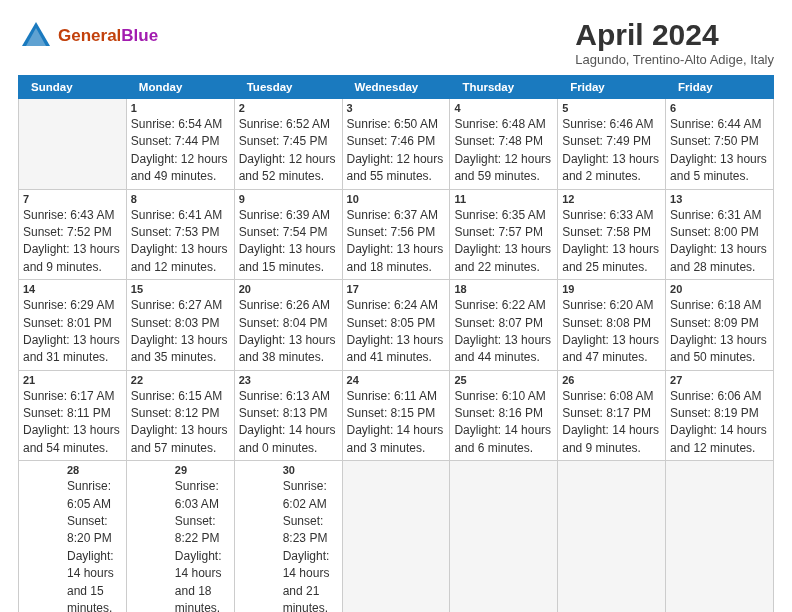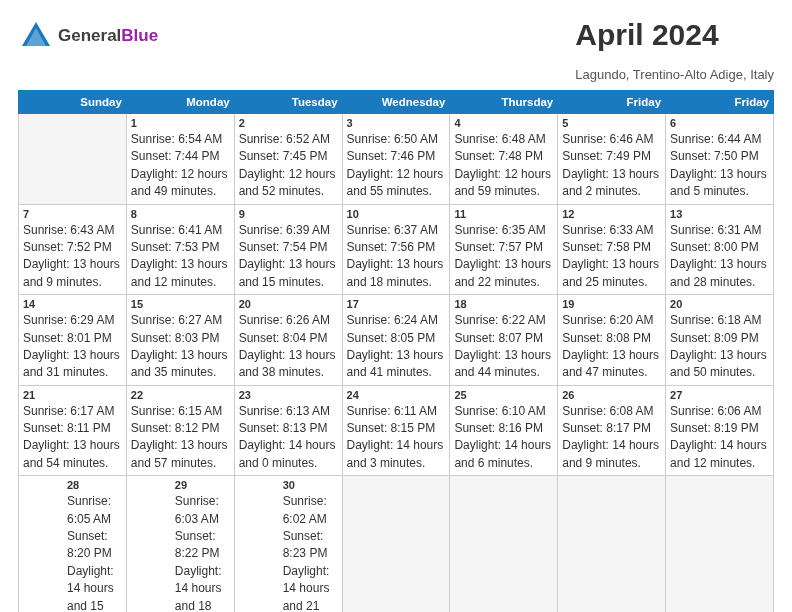--- a/index.html
+++ b/index.html
@@ -31,35 +31,35 @@
     .title-block {
     }
     .month-title {
       font-size: 30px;
       font-weight: bold;
       color: #333;
     }
     .location {
       font-size: 13px;
       color: #555;
-      margin-top: 15px;
+      margin-top: 0;
     }
     .calendar {
       flex: 1;
       border-collapse: collapse;
       width: 100%;
       table-layout: fixed;
     }
     .calendar thead tr th {
       background: #1a7abf;
       color: #fff;
       font-size: 11.5px;
       font-weight: bold;
-      padding: 5px 4px;
-      text-align: right;
+      padding: 5px 12px;
+      text-align: left;
       border: 1px solid #1a7abf;
     }
     .calendar tbody tr td {
       border: 1px solid #ccc;
       vertical-align: top;
       padding: 3px 4px;
       font-size: 9px;
       color: #333;
       background: #fff;
       height: 88px;
@@ -96,21 +96,21 @@
 <div class="page">
   <div class="header">
     <div class="logo">
       <div class="logo-wrapper">
         <svg class="logo-svg" width="36" height="36" viewBox="0 0 36 36">
           <polygon points="18,4 32,28 4,28" fill="#1a7abf"></polygon>
           <polygon points="18,10 28,28 8,28" fill="#fff" opacity="0.3"></polygon>
         </svg>
         <div>
           <div style="font-size:17px;font-weight:bold;color:#333;line-height:1.1;">
-            <span style="color:#404040;">General</span><span style="color:#a21caf;">Blue</span>
+            <span style="color:#c2410c;">General</span><span style="color:#a21caf;">Blue</span>
           </div>
         </div>
       </div>
     </div>
     <div class="title-block">
       <div class="month-title">April 2024</div>
       <div class="location">Lagundo, Trentino-Alto Adige, Italy</div>
     </div>
   </div>
 

